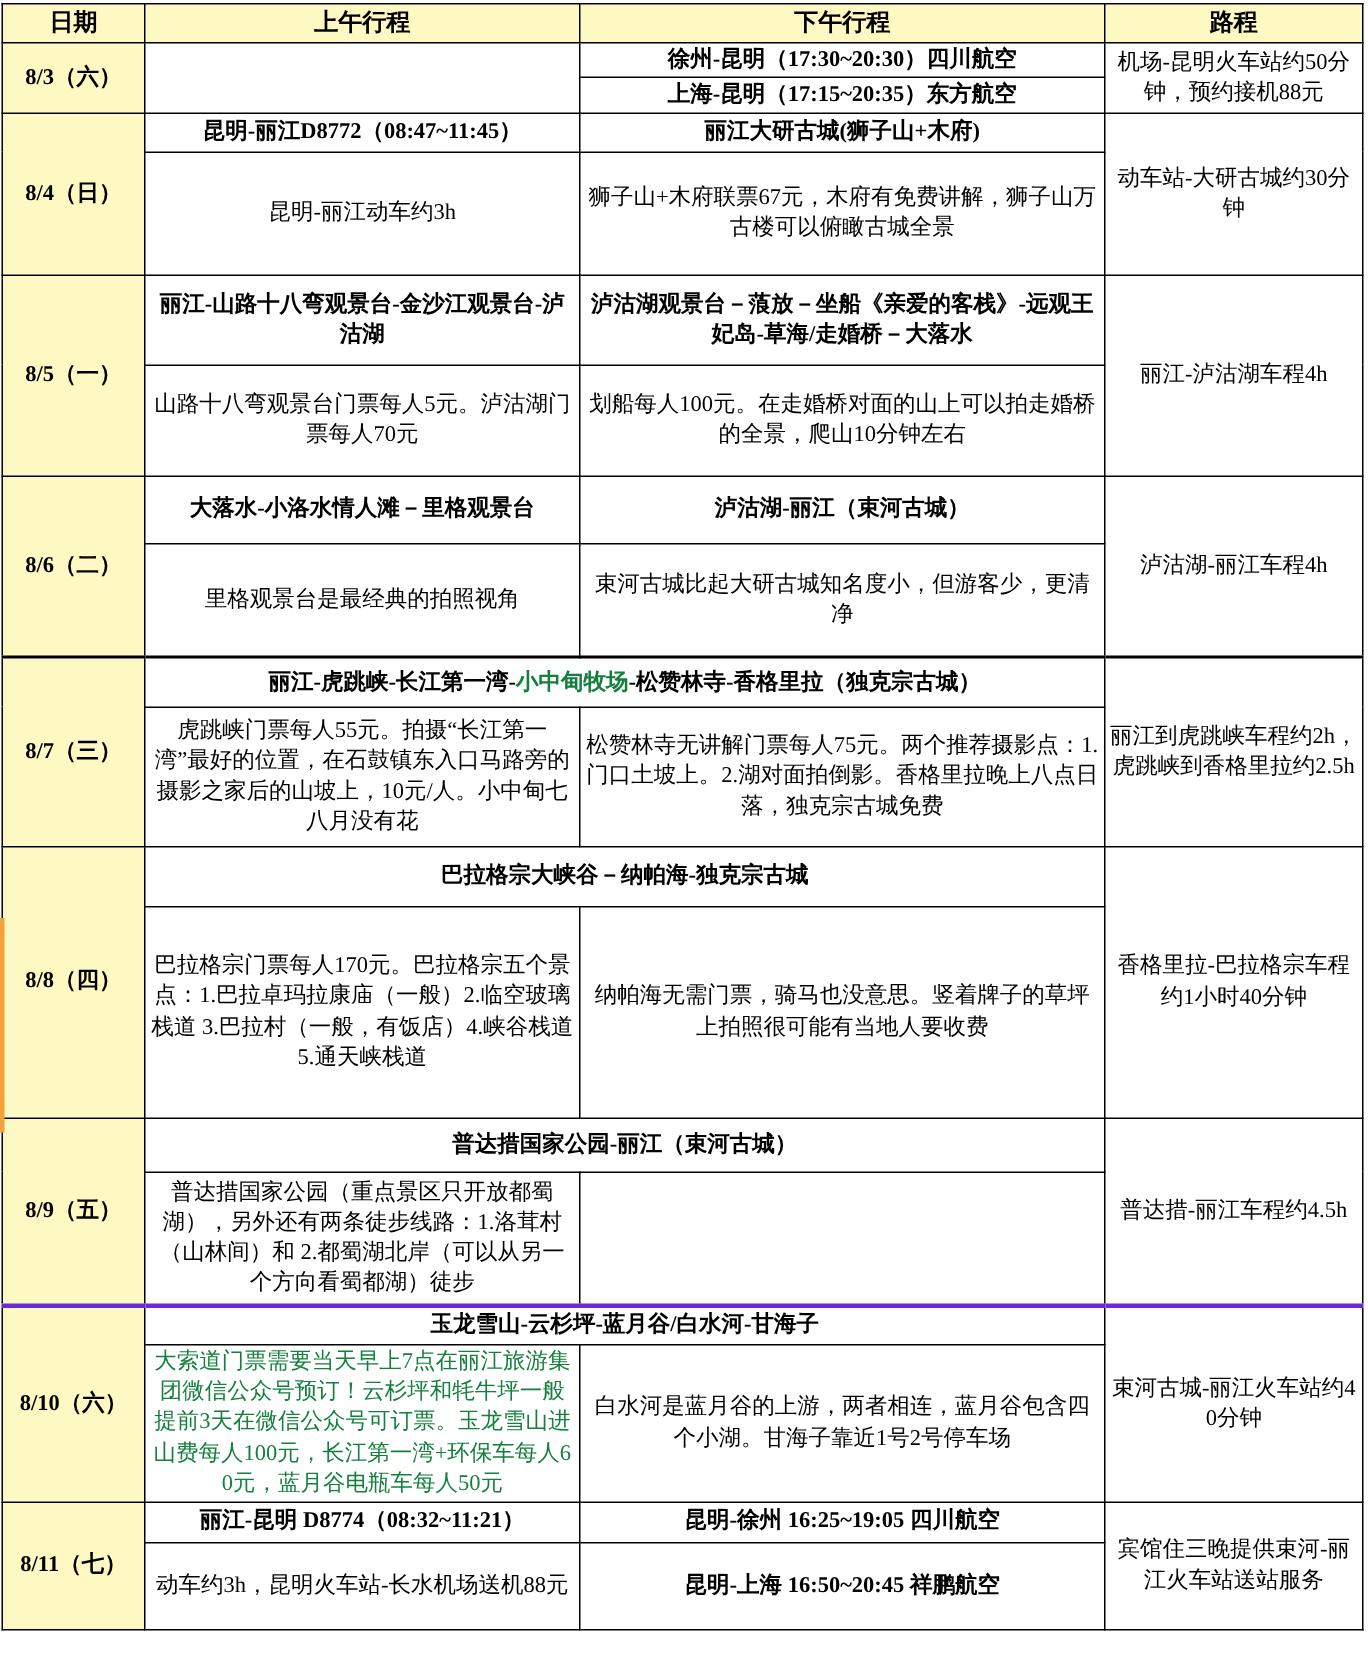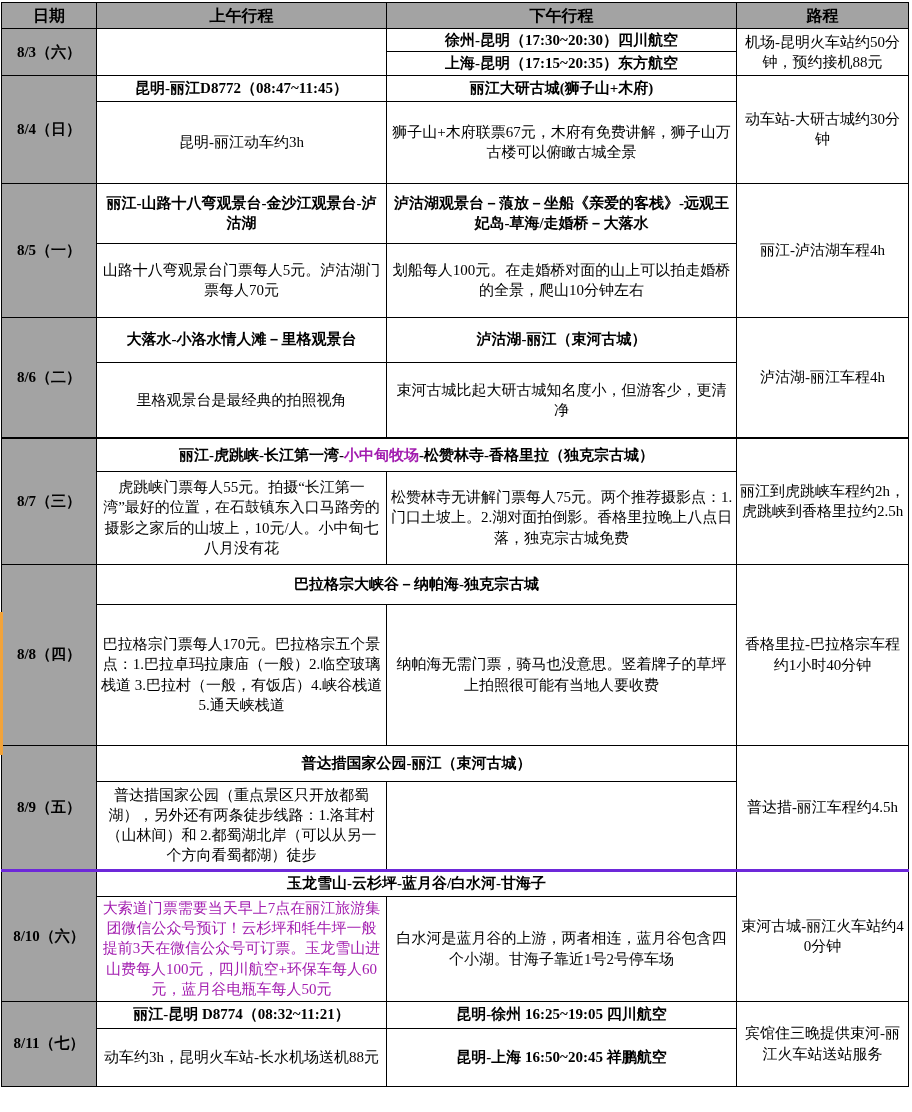--- a/index.html
+++ b/index.html
@@ -25,24 +25,24 @@
     font-size: 15px;
     line-height: 1.35;
     overflow: hidden;
     word-break: break-all;
   }
   tr.hdr td {
     font-weight: bold;
     font-size: 16px;
     padding: 0 2px;
   }
-  .green { background: #a3a3a3; }
+  .green { background: #fef9c3; }
   .date-cell { font-weight: bold; font-size: 15px; }
   .bold { font-weight: bold; margin-left: 17px; }
-  .red { color: #a21caf; }
+  .red { color: #15803d; }
   .seam-dark td { border-top-width: 2.5px; }
   .seam-gray td { border-top: 3px solid #6d28d9; }
   .orange-strip {
     position: absolute;
     left: 0; top: 612px;
     width: 3px; height: 143px;
     background: #f2a33a;
     z-index: 5;
   }
 </style>
@@ -140,21 +140,21 @@
       <td>普达措国家公园（重点景区只开放都蜀湖），另外还有两条徒步线路：1.洛茸村（山林间）和 2.都蜀湖北岸（可以从另一个方向看蜀都湖）徒步</td>
       <td></td>
     </tr>
 
     <tr class="seam-gray" style="height:26px">
       <td class="green date-cell" rowspan="2">8/10（六）</td>
       <td class="bold" colspan="2">玉龙雪山-云杉坪-蓝月谷/白水河-甘海子</td>
       <td rowspan="2">束河古城-丽江火车站约40分钟</td>
     </tr>
     <tr style="height:105px">
-      <td class="red">大索道门票需要当天早上7点在丽江旅游集团微信公众号预订！云杉坪和牦牛坪一般提前3天在微信公众号可订票。玉龙雪山进山费每人100元，四川航空+环保车每人60元，蓝月谷电瓶车每人50元</td>
+      <td class="red">大索道门票需要当天早上7点在丽江旅游集团微信公众号预订！云杉坪和牦牛坪一般提前3天在微信公众号可订票。玉龙雪山进山费每人100元，长江第一湾+环保车每人60元，蓝月谷电瓶车每人50元</td>
       <td>白水河是蓝月谷的上游，两者相连，蓝月谷包含四个小湖。甘海子靠近1号2号停车场</td>
     </tr>
 
     <tr style="height:27px">
       <td class="green date-cell" rowspan="2">8/11（七）</td>
       <td class="bold">丽江-昆明 D8774（08:32~11:21）</td>
       <td class="bold">昆明-徐州 16:25~19:05 四川航空</td>
       <td rowspan="2">宾馆住三晚提供束河-丽江火车站送站服务</td>
     </tr>
     <tr style="height:58px">

